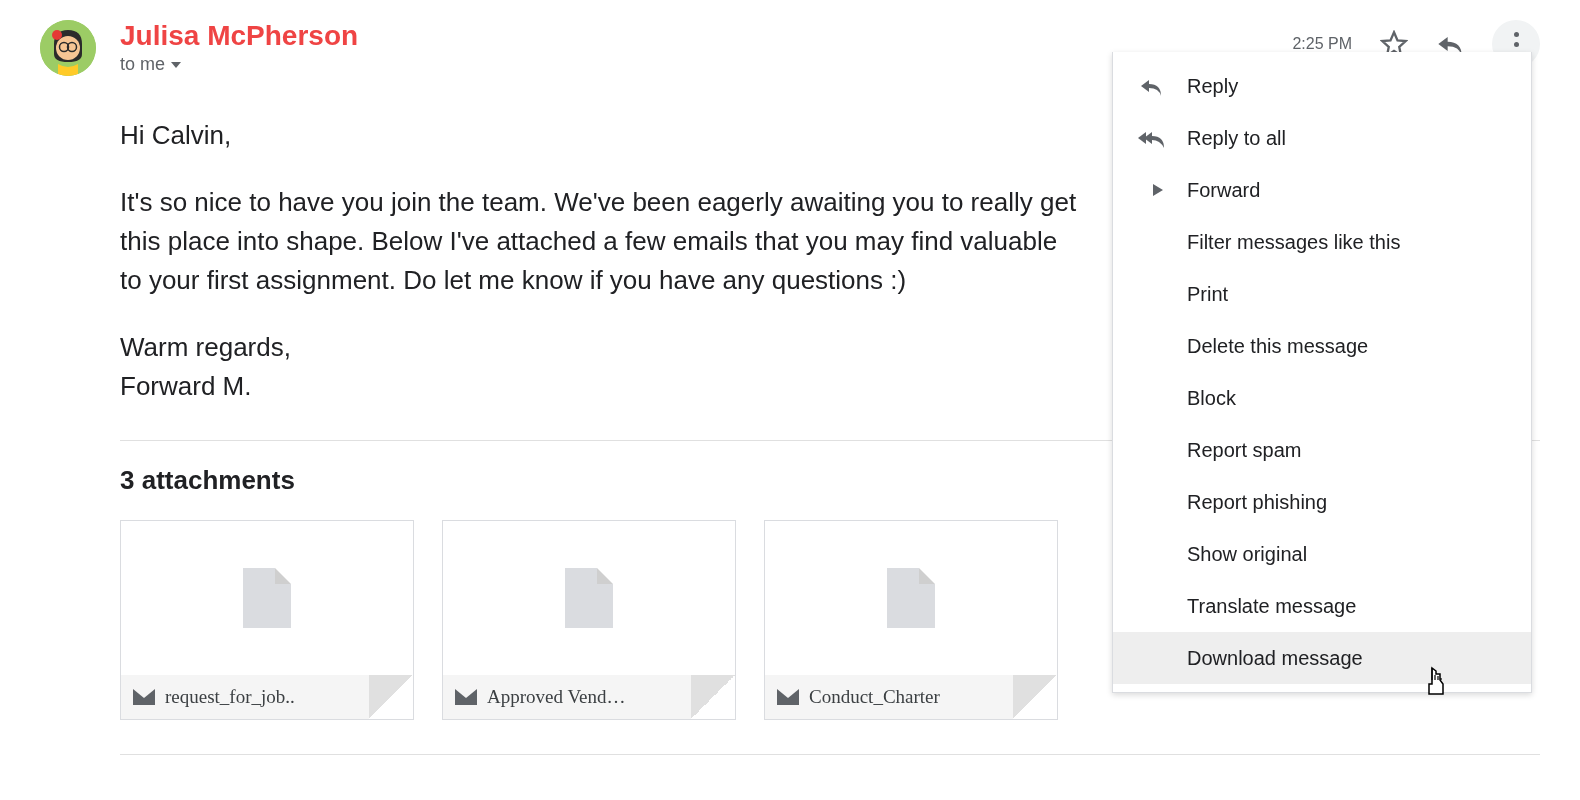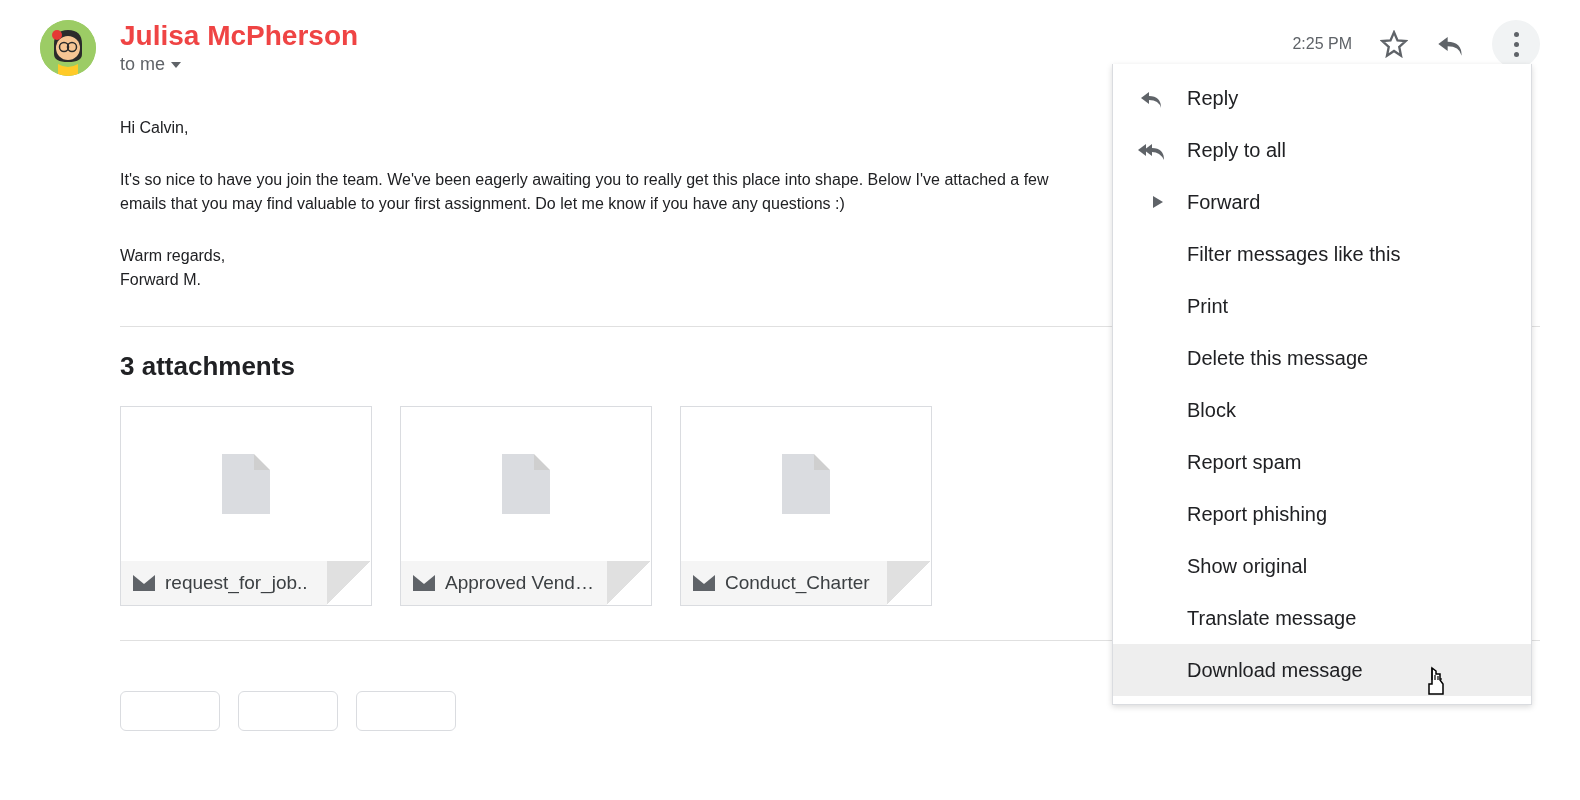--- a/index.html
+++ b/index.html
@@ -88,21 +88,21 @@
       justify-content: center;
       flex-direction: column;
       gap: 5px;
     }
     .more-btn .dot {
       width: 5px; height: 5px; border-radius: 50%; background: #5f6368;
     }
     .body-text {
       margin-left: 80px;
       margin-top: 40px;
-      font-size: 16px;
+      font-size: 26px;
       color: #202124;
       line-height: 1.5;
       max-width: 960px;
     }
     .body-text p {
       margin-bottom: 28px;
     }
     .body-text p:last-child { margin-bottom: 0; }
     .divider {
       margin: 34px 0 24px 80px;
@@ -117,27 +117,28 @@
       font-size: 26px;
       font-weight: bold;
       color: #202124;
       margin-bottom: 24px;
     }
     .attachment-row {
       display: flex;
       gap: 28px;
     }
     .attachment-card {
-      width: 252px;
+      width: 294px;
       height: 200px;
       border: 1px solid #dadce0;
       position: relative;
       background: #fff;
       display: flex;
       flex-direction: column;
+      font-family: Liberation Serif, serif;
     }
     .attachment-preview {
       flex: 1;
       display: flex;
       align-items: center;
       justify-content: center;
     }
     .file-shape {
       width: 48px; height: 60px;
       background: #dadce0;
@@ -203,21 +204,21 @@
     .reply-pill {
       border: 1px solid #dadce0;
       border-radius: 6px;
       height: 40px;
       min-width: 100px;
       padding: 0 20px;
     }
     
     .context-menu {
       position: absolute;
-      top: 64px;
+      top: 52px;
       right: 48px;
       width: 420px;
       background: #fff;
       border: 1px solid #dadce0;
       border-top: none;
       box-shadow: 0 2px 6px rgba(0,0,0,0.15);
       padding: 8px 0;
       z-index: 100;
     }
     .menu-item {

